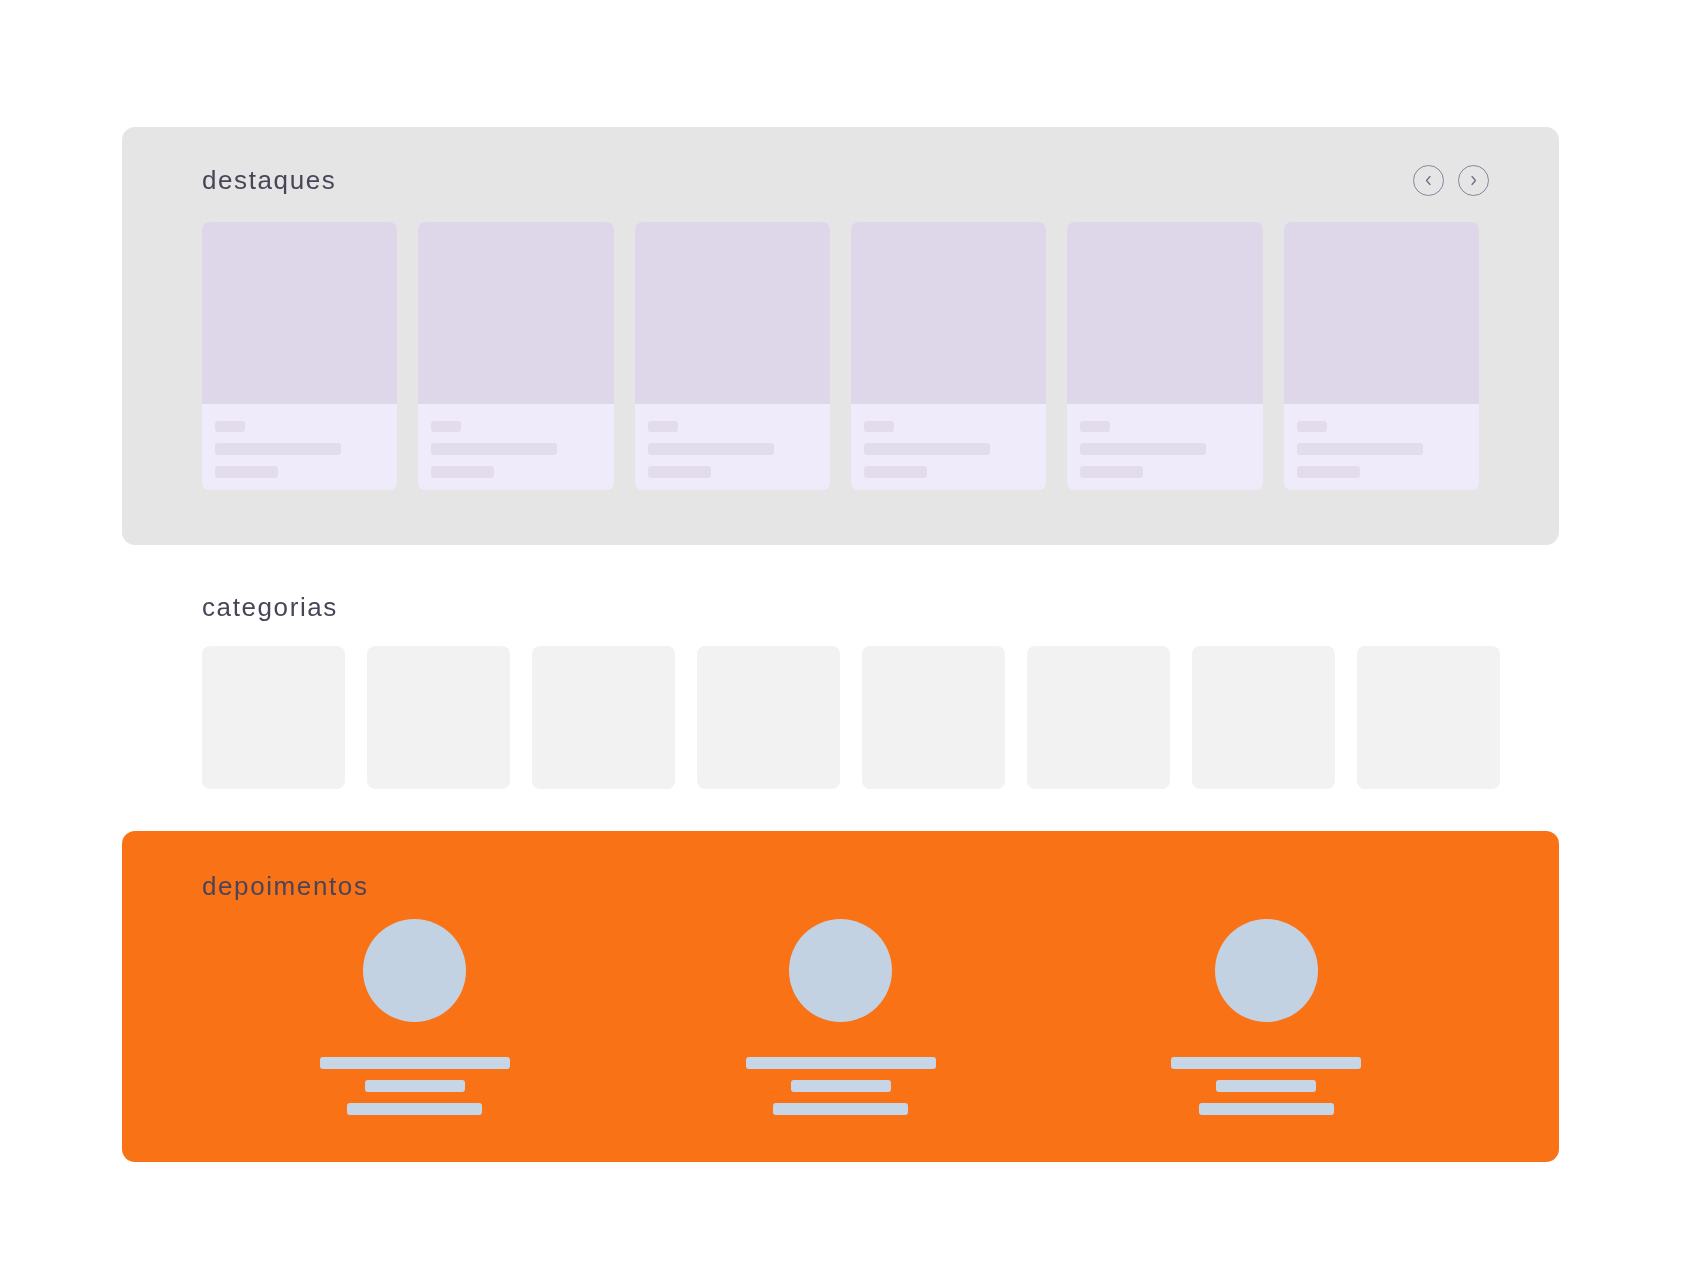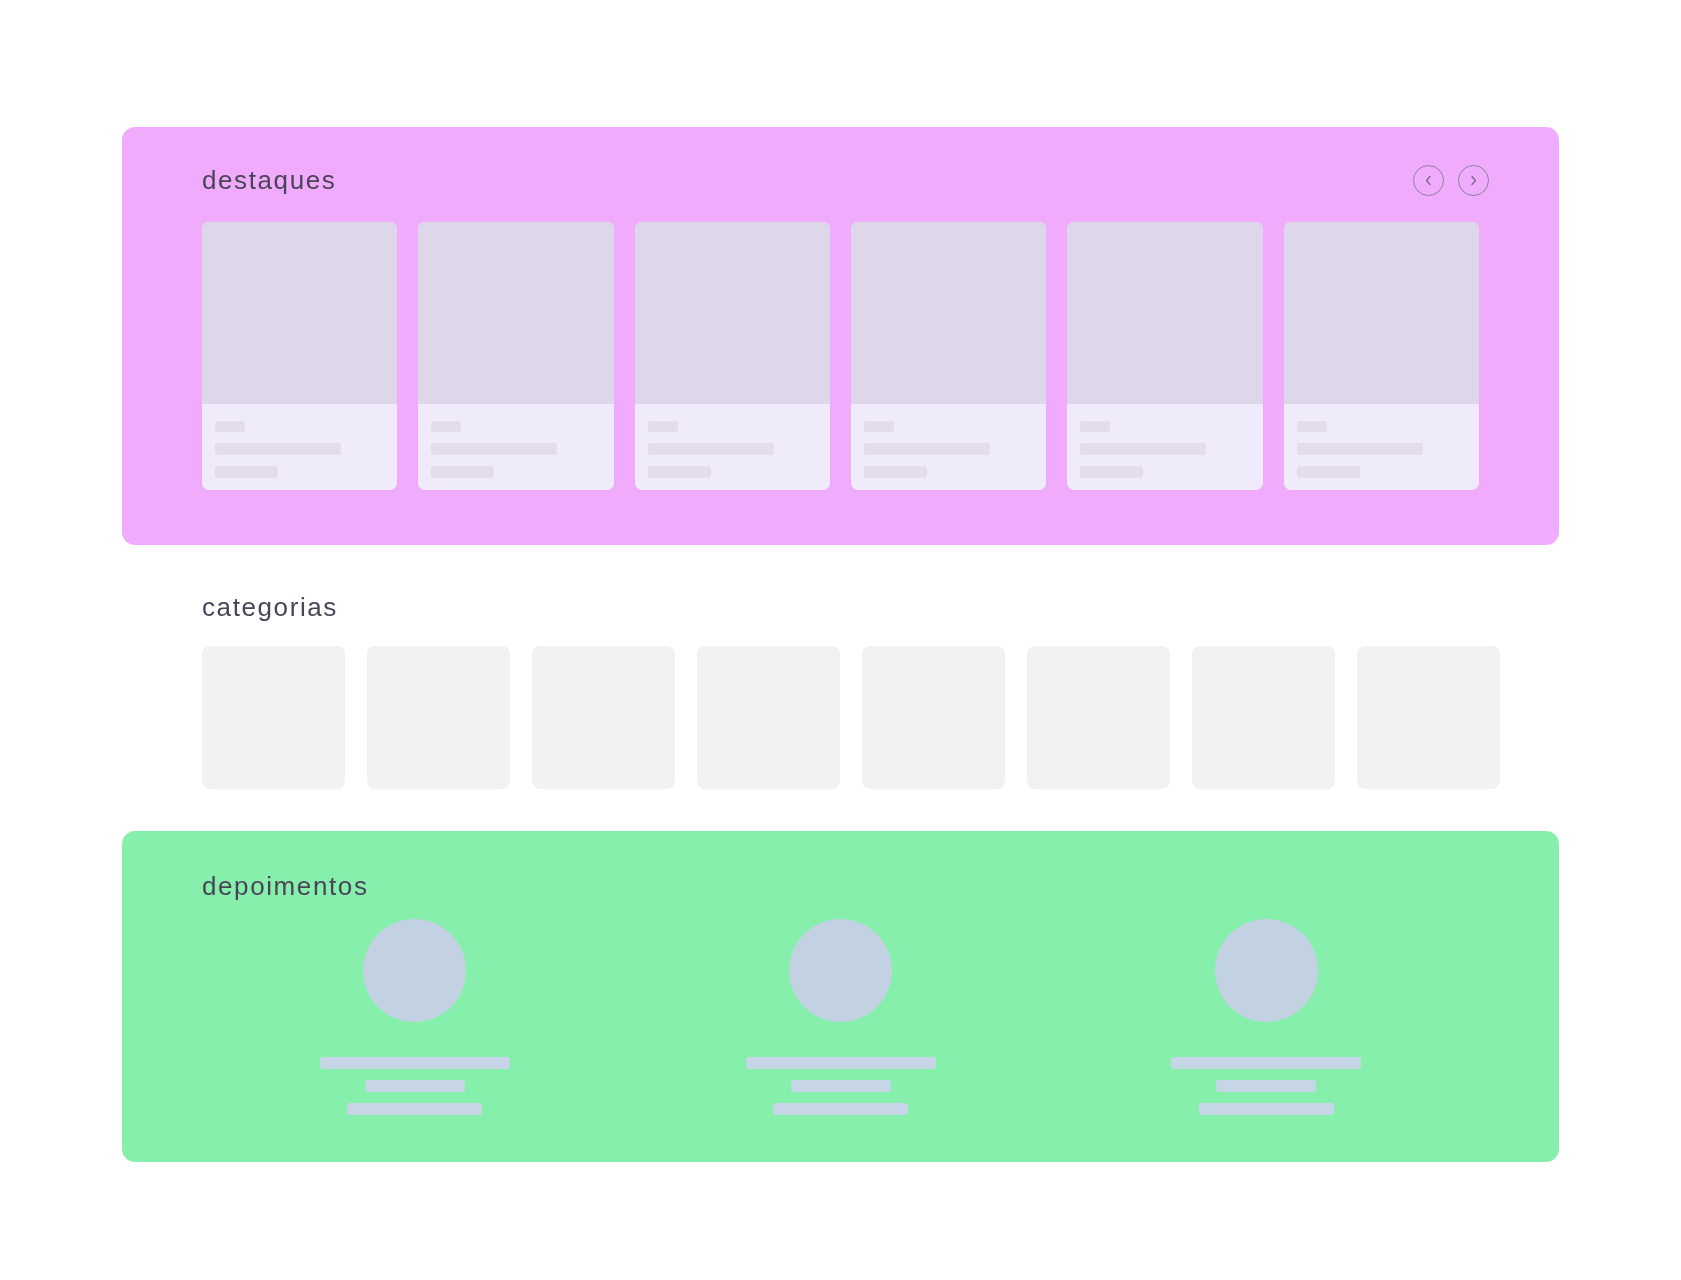--- a/index.html
+++ b/index.html
@@ -32,21 +32,21 @@
     margin: 0;
   }
 
   
   .destaques-panel {
     position: absolute;
     left: 122px;
     top: 127px;
     width: 1437px;
     height: 418px;
-    background: #f0abfc;
+    background: #e5e5e5;
     border-radius: 13px;
     box-sizing: border-box;
   }
   .destaques-header {
     position: absolute;
     left: 80px;
     top: 36px;
     right: 70px;
     height: 34px;
     display: flex;
@@ -138,21 +138,21 @@
     box-sizing: border-box;
   }
 
   
   .depoimentos-panel {
     position: absolute;
     left: 122px;
     top: 831px;
     width: 1437px;
     height: 331px;
-    background: #86efac;
+    background: #f97316;
     border-radius: 13px;
     box-sizing: border-box;
   }
   .depoimentos-title {
     position: absolute;
     left: 80px;
     top: 42px;
   }
   .testi-rail {
     position: absolute;

